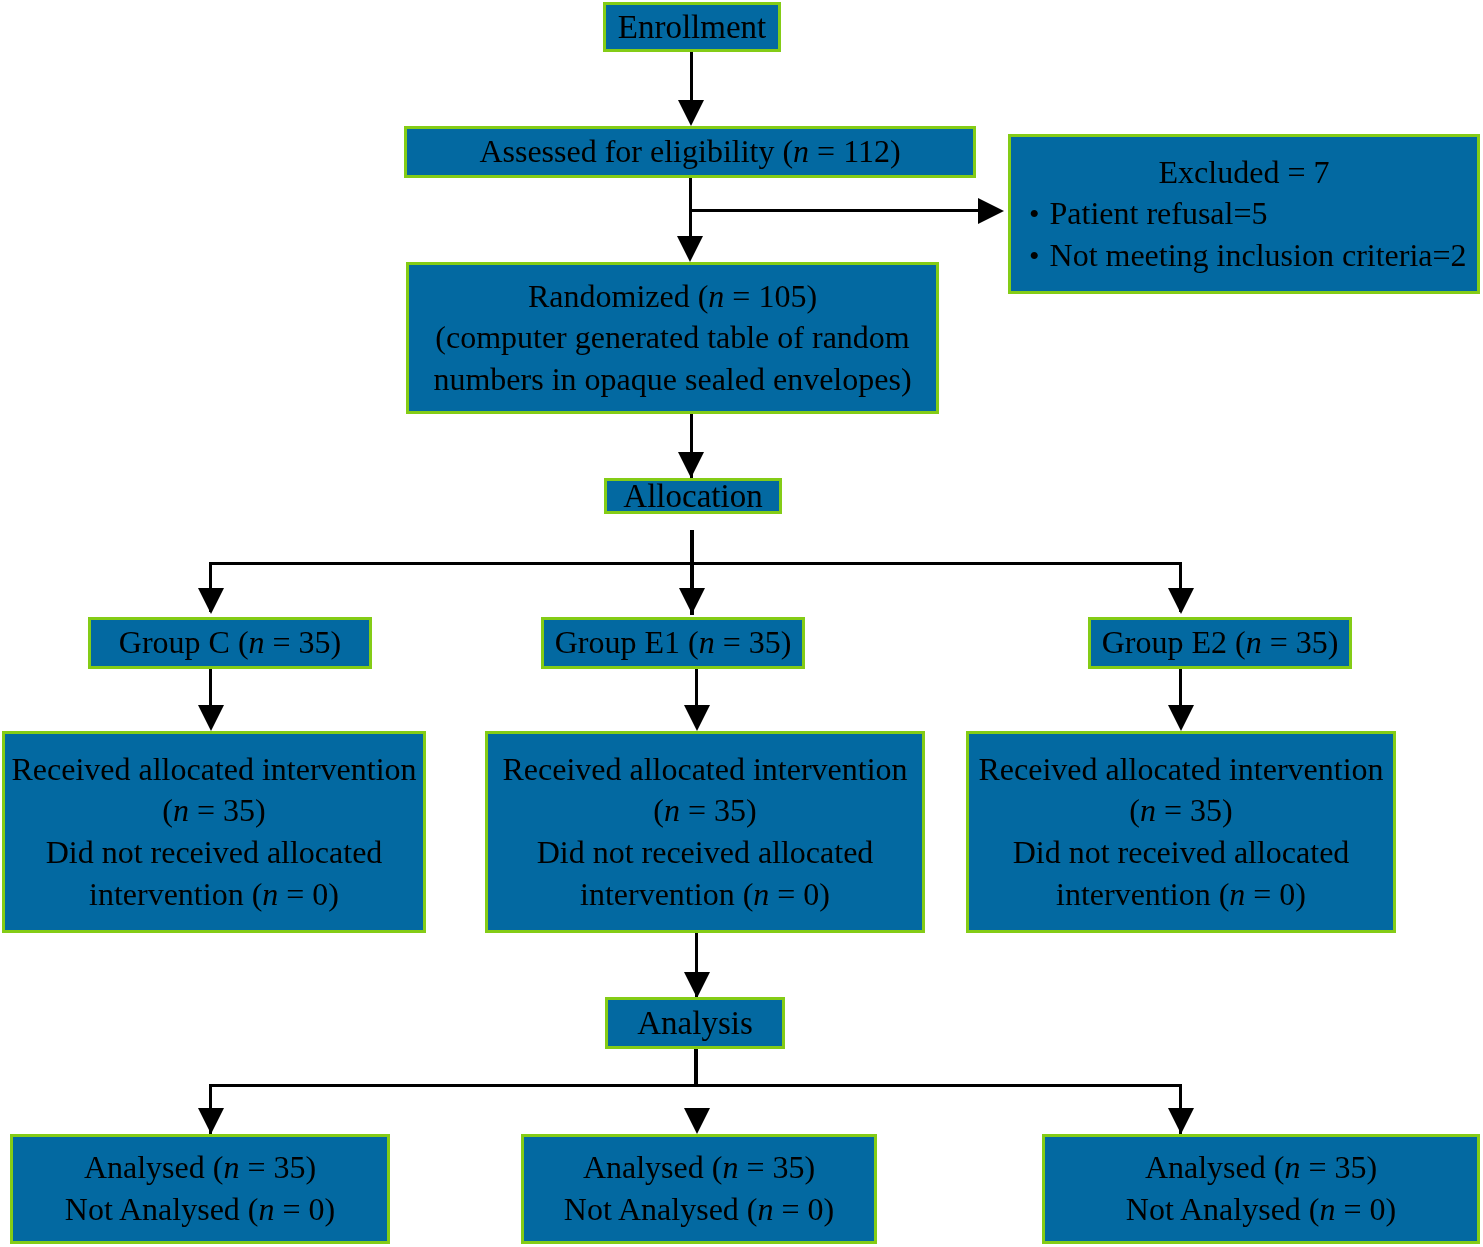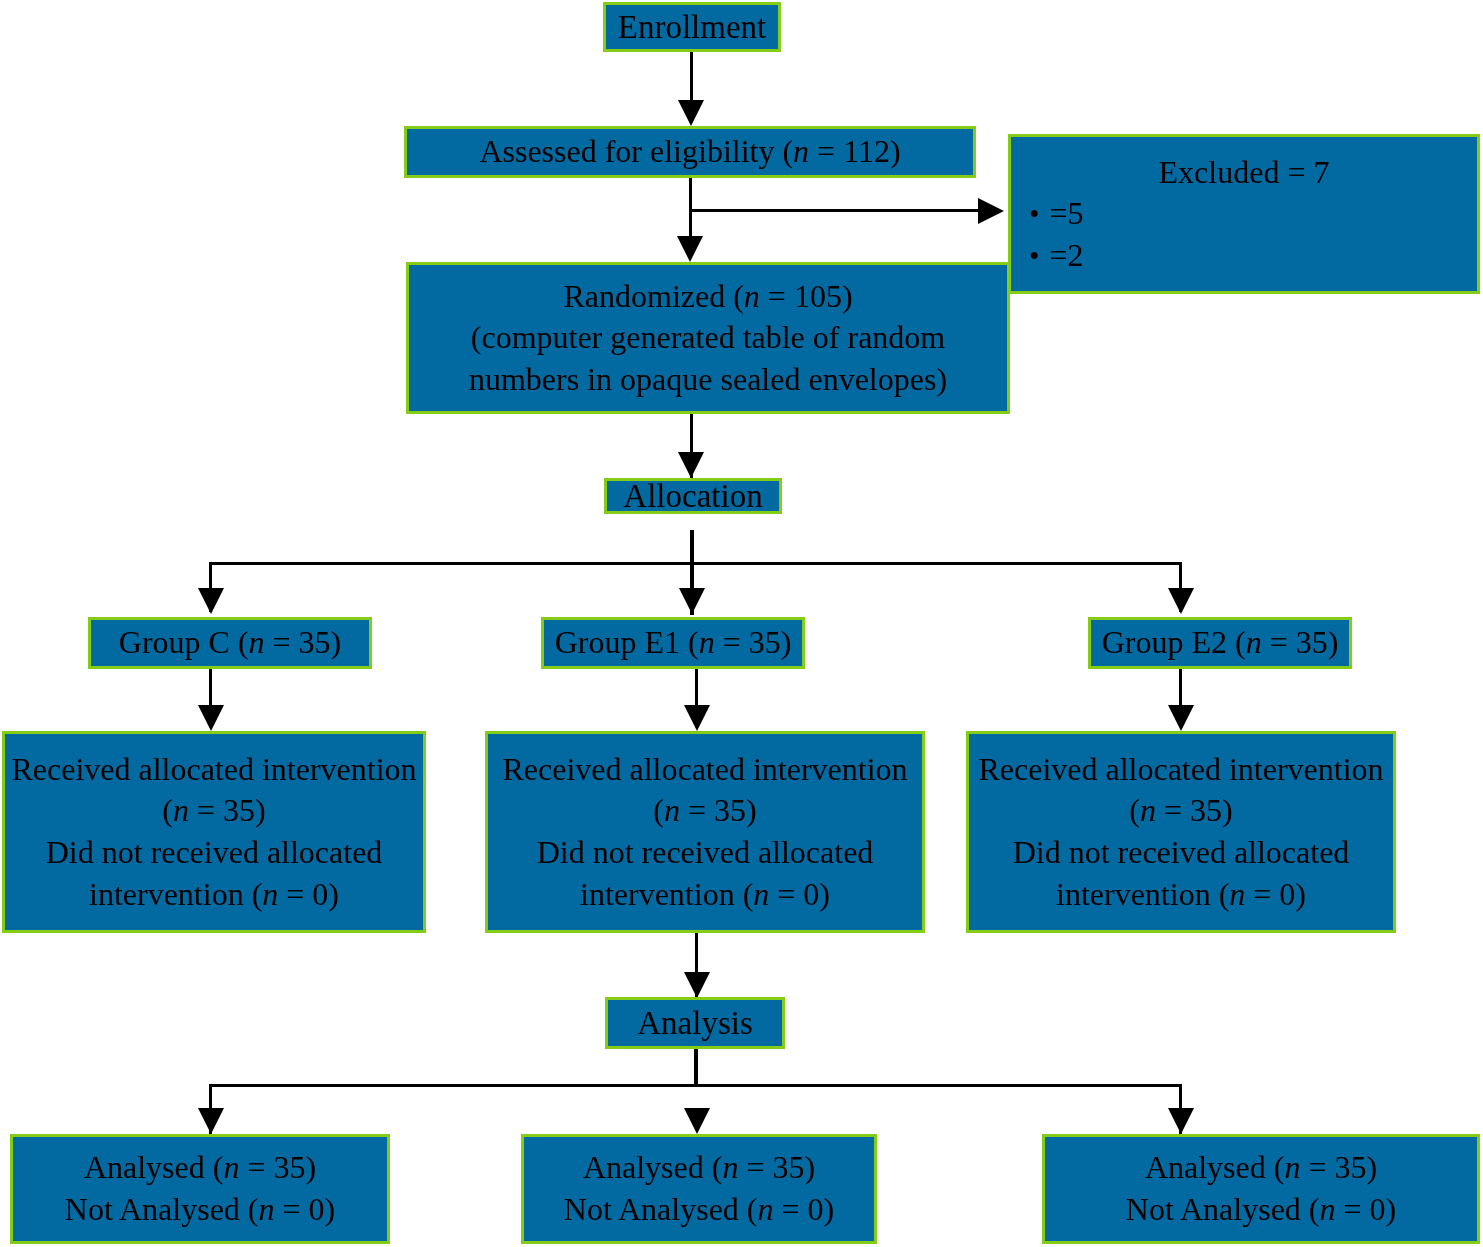--- a/index.html
+++ b/index.html
@@ -111,31 +111,33 @@
   <div class="vline" style="left:689px; top:178px; height:70px;"></div>
   <div class="arrowdown" style="left:677px; top:236px;"></div>
 
   <div class="hline" style="left:689px; top:209px; width:292px;"></div>
   <div class="arrowright" style="left:978px; top:198px;"></div>
 
   <div class="box body-txt left-align" style="left:1008px; top:134px; width:472px; height:160px; justify-content:center;">
     <div class="center-line"><span>Excluded</span><span> = </span><span>7</span></div>
     <div class="bullet-line">
         <span class="bullet-dot">•</span>
+        <span>Patient refusal</span>
         <span> = </span>
         <span>5</span>
       </div>
     <div class="bullet-line">
         <span class="bullet-dot">•</span>
+        <span>Not meeting inclusion criteria</span>
         <span> = </span>
         <span>2</span>
       </div>
   </div>
 
-  <div class="box body-txt" style="left:406px; top:262px; width:604px; height:152px;">
+  <div class="box body-txt" style="left:406px; top:262px; width:533px; height:152px;">
     <span class="ln"><span>Randomized (</span><i class="v">n</i><span> = </span><span>105</span><span>)</span></span>
     <span class="ln">(computer generated table of random</span>
     <span class="ln">numbers in opaque sealed envelopes)</span>
   </div>
 
   <div class="vline" style="left:690px; top:414px; height:64px;"></div>
   <div class="arrowdown" style="left:678px; top:452px;"></div>
 
   <div class="box stage" style="left:604px; top:478px; width:178px; height:36px;">
     <span class="ln">Allocation</span>

